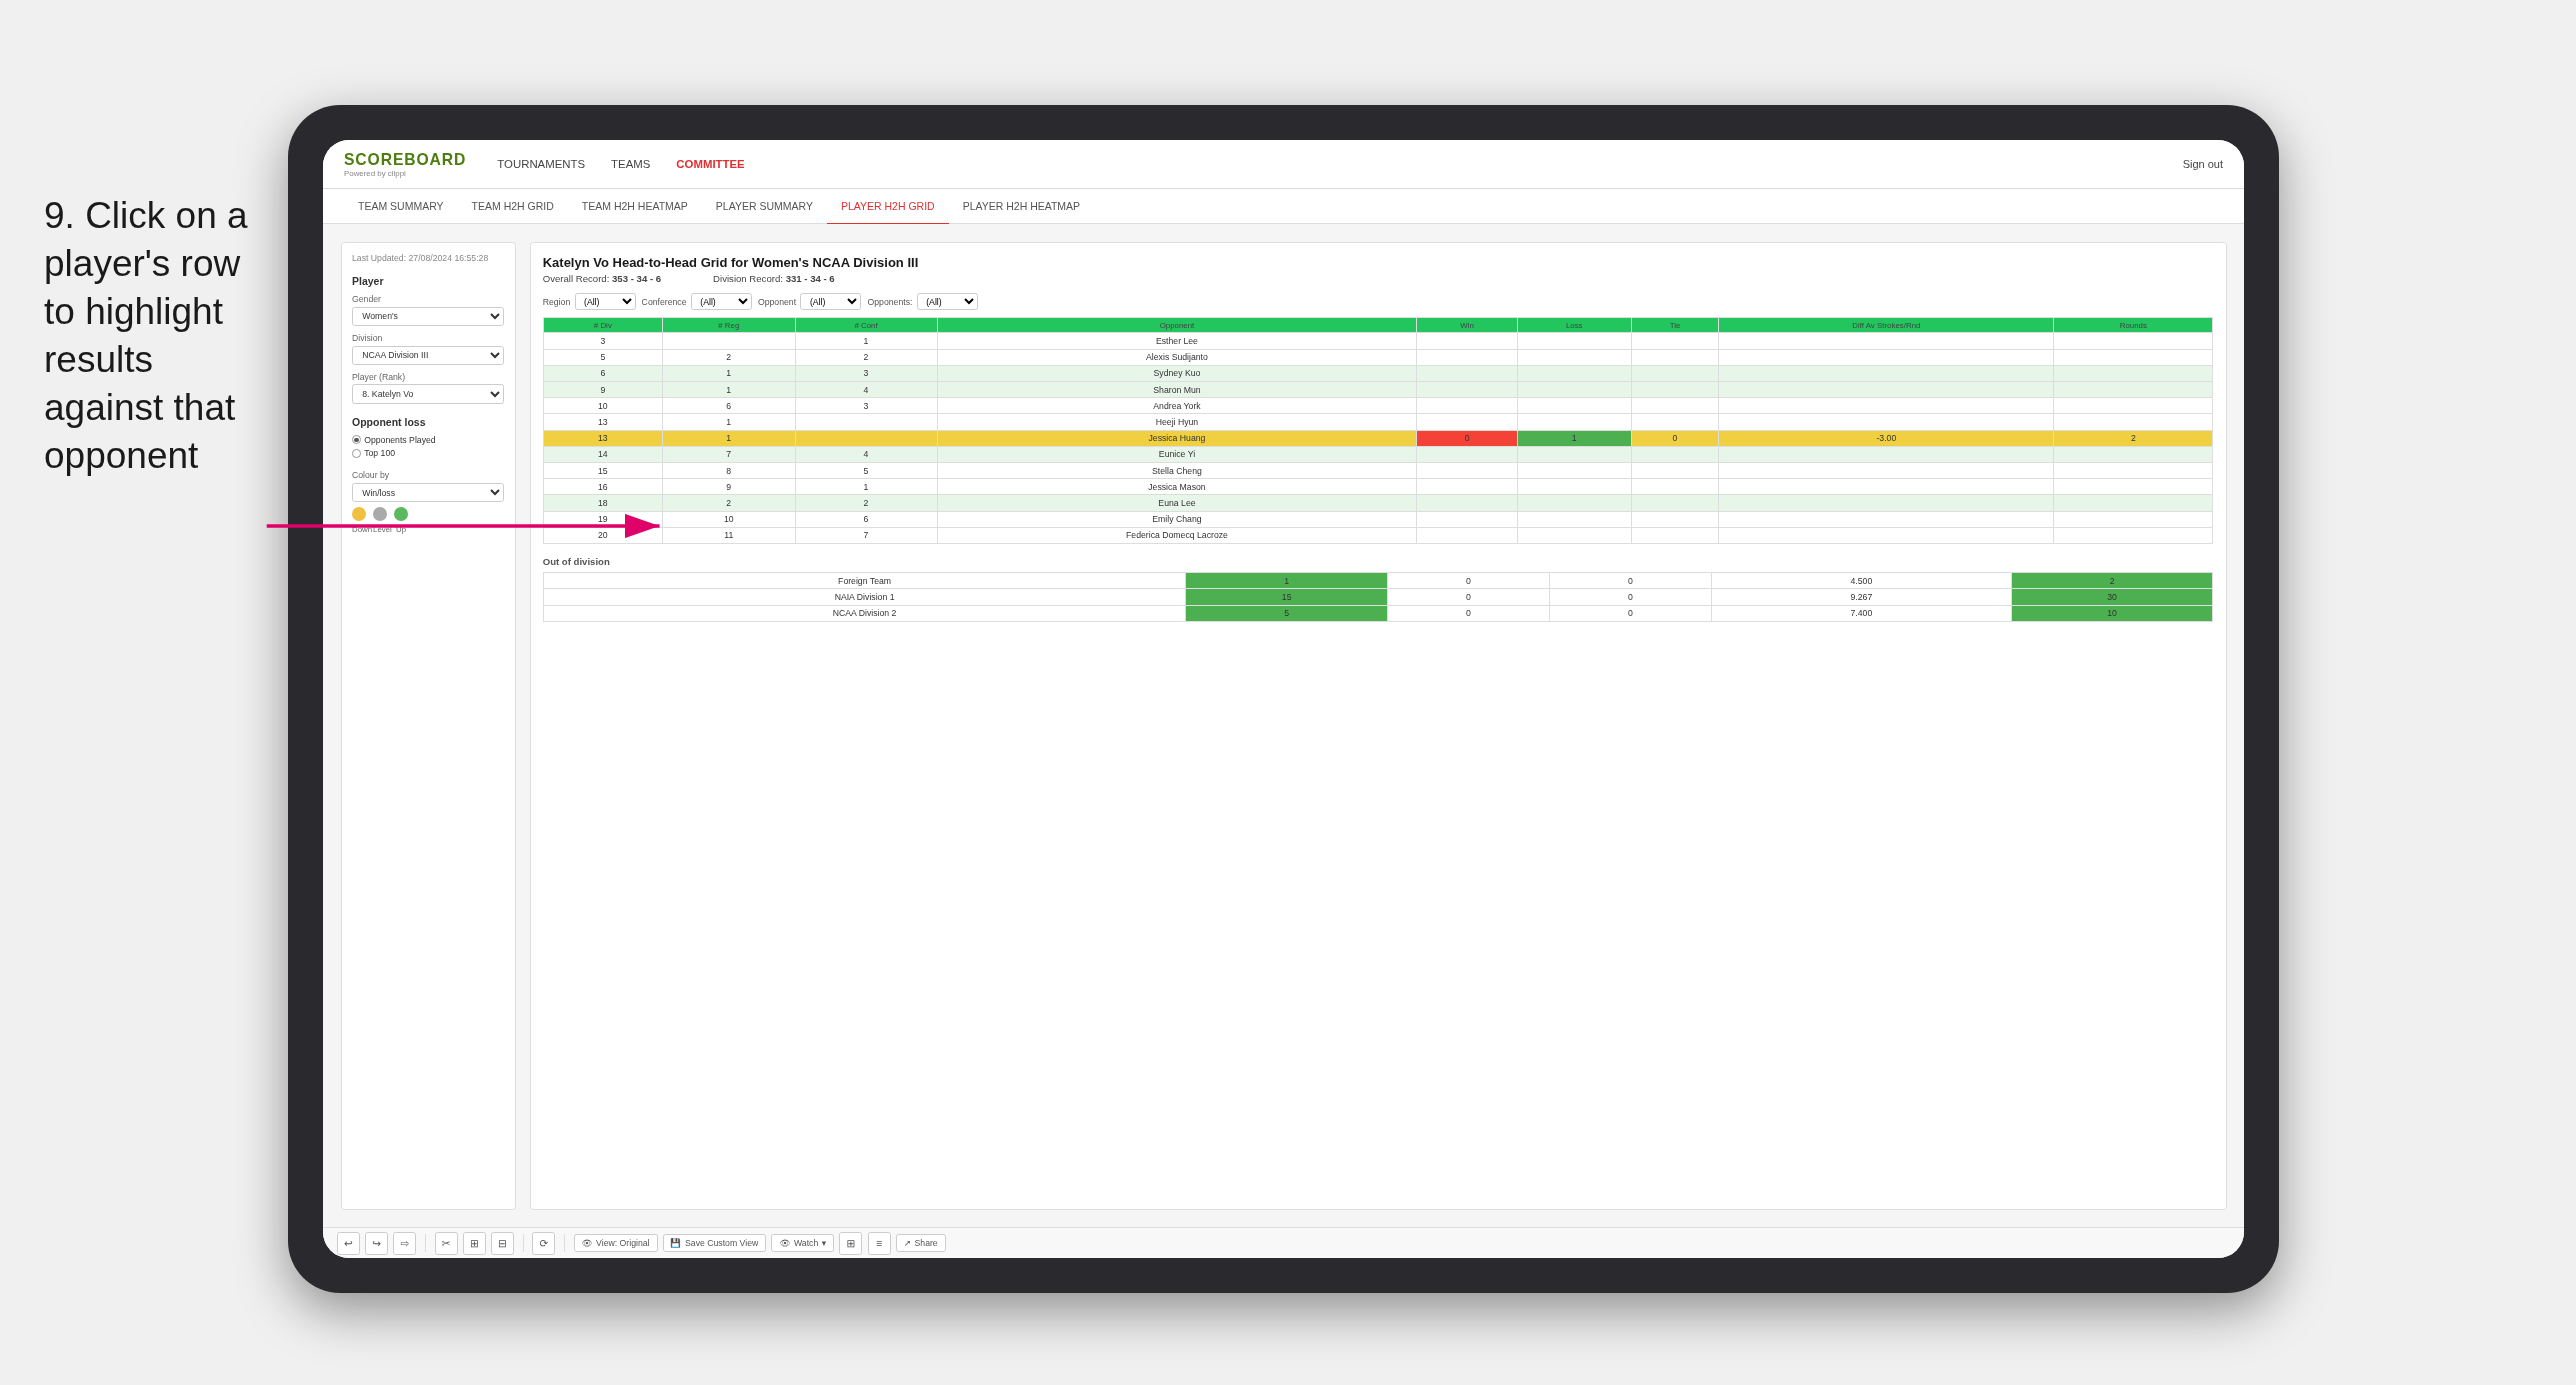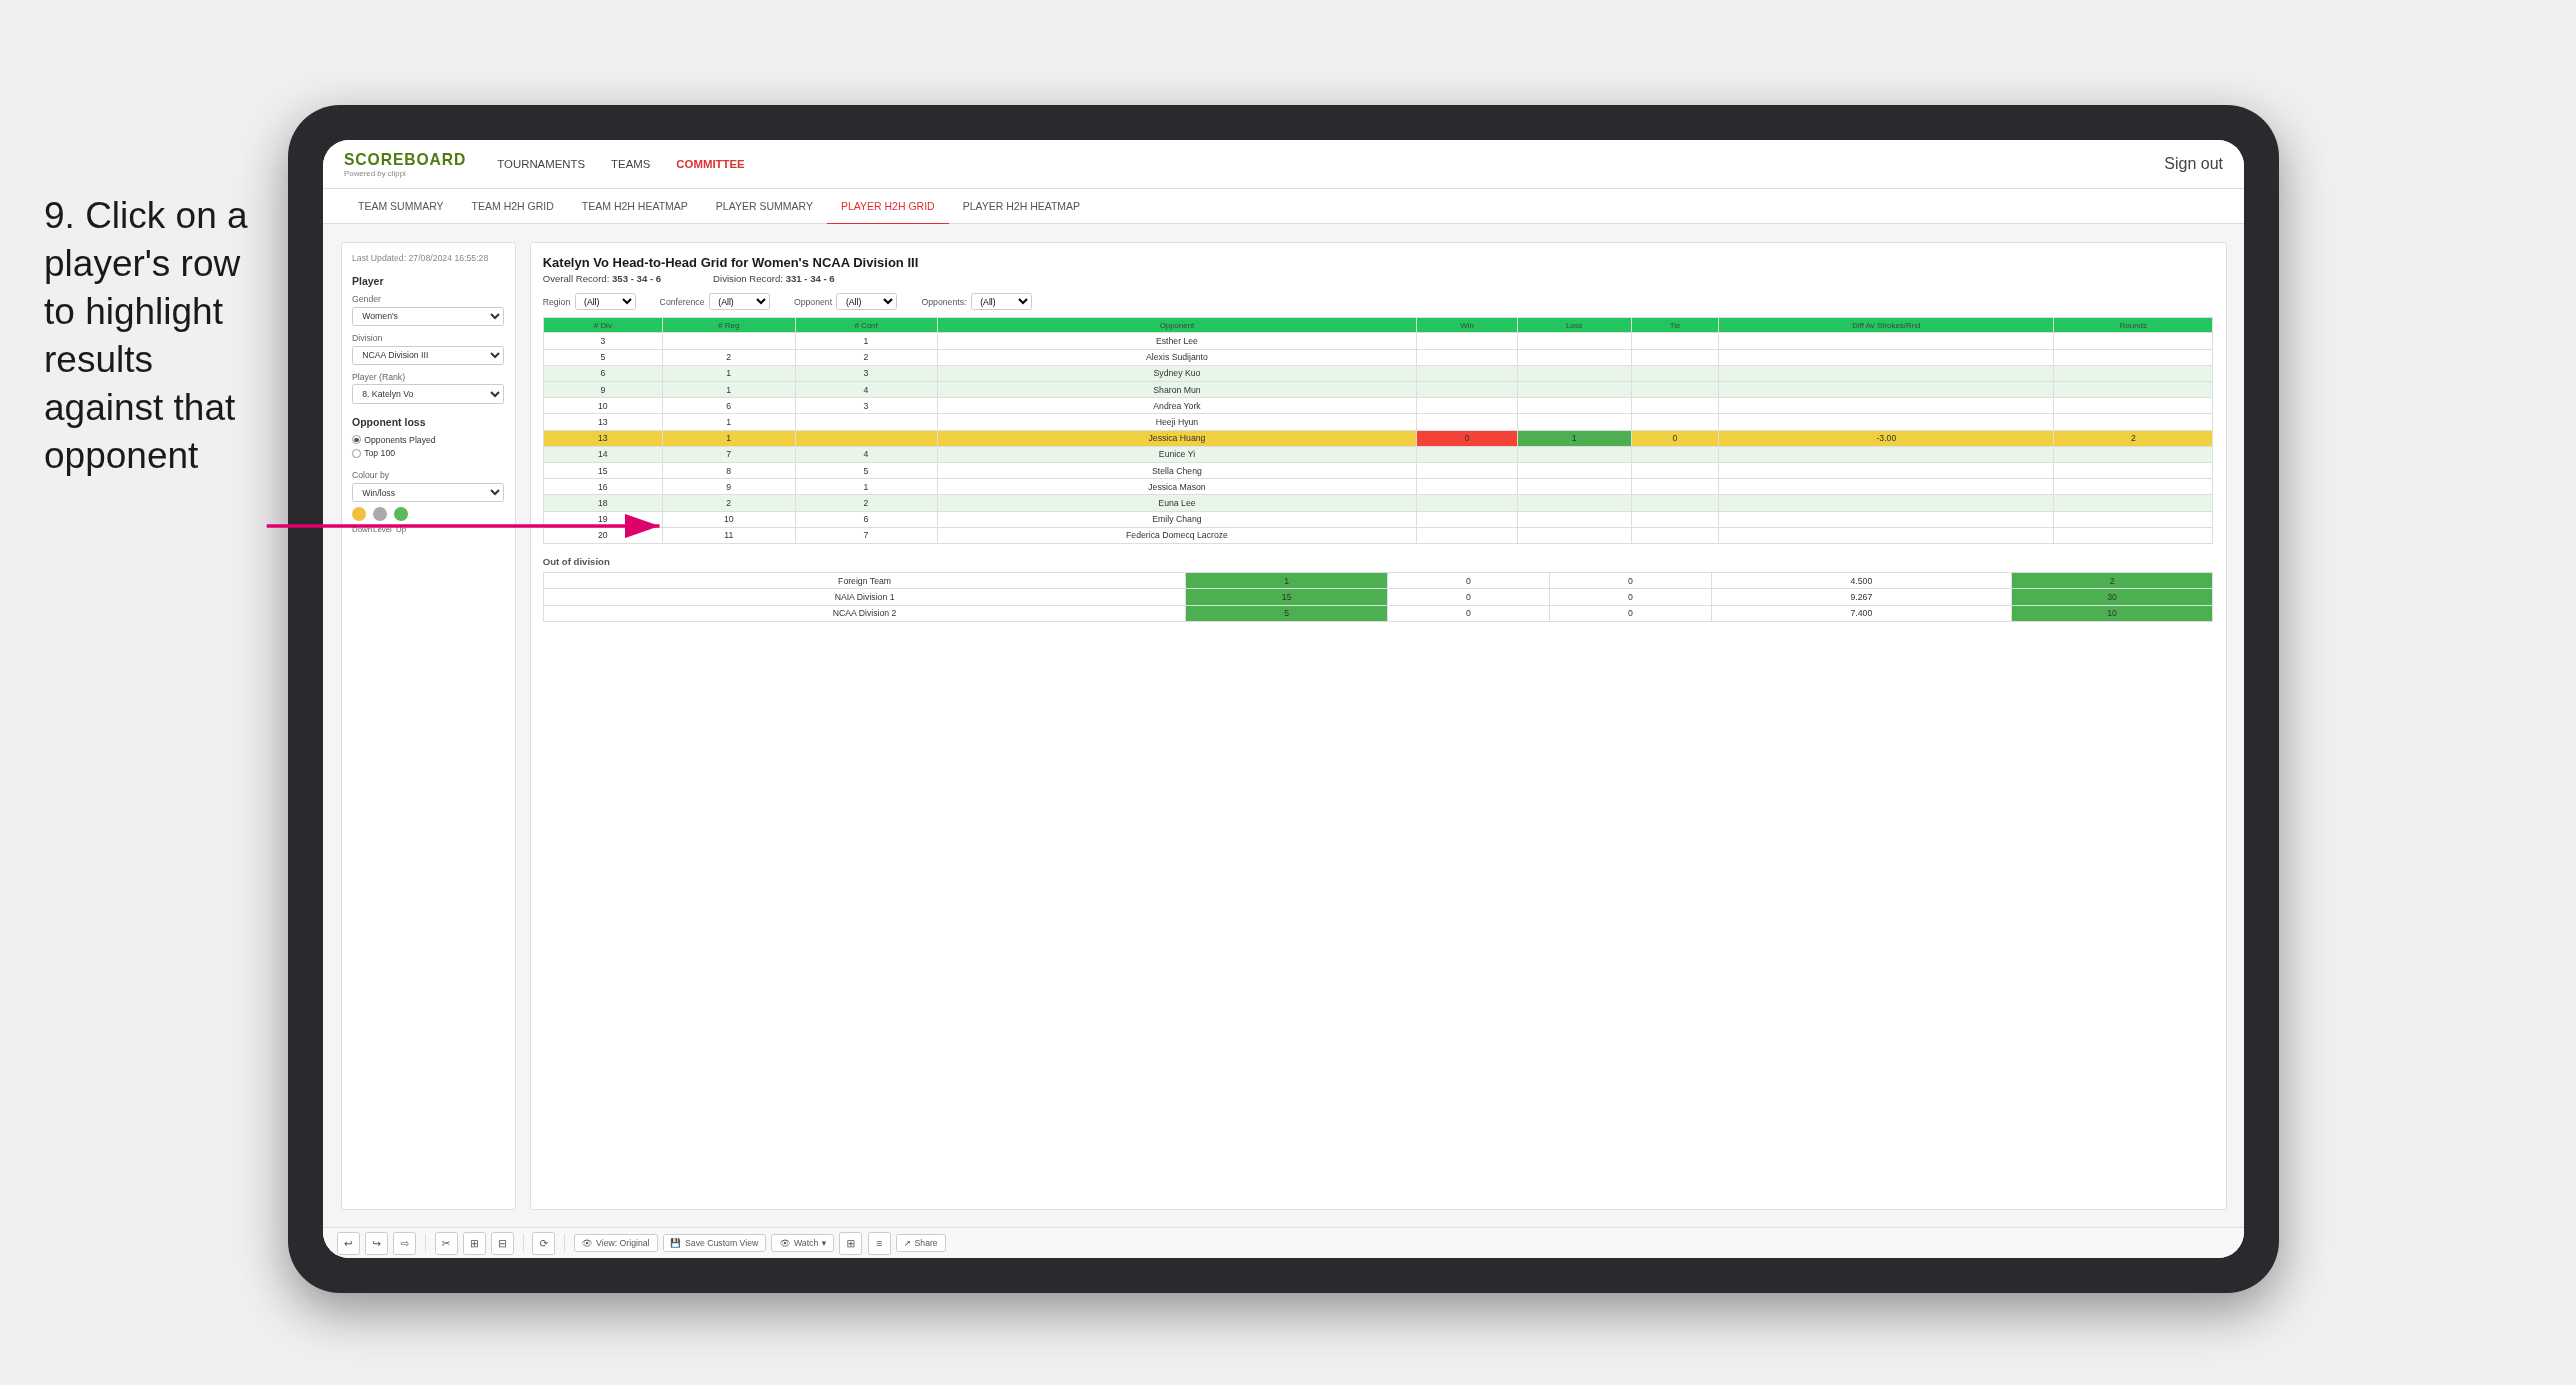--- a/index.html
+++ b/index.html
@@ -96,21 +96,21 @@
       text-transform: uppercase;
       font-weight: 500;
     }
 
     .nav-item.active {
       color: #e03030;
       font-weight: 700;
     }
 
     .nav-right {
-      font-size: 16px;
+      font-size: 11px;
       color: #444;
       cursor: pointer;
     }
 
     
     .sub-nav {
       background: #fff;
       border-bottom: 1.7px solid #ddd;
       padding: 0 21px;
       height: 35px;
@@ -275,21 +275,21 @@
       margin-bottom: 8.7px;
     }
 
     .records-row span b {
       font-weight: 700;
     }
 
     
     .filter-row {
       display: flex;
-      gap: 24px;
+      gap: 6px;
       margin-bottom: 7px;
       align-items: center;
     }
 
     .filter-group {
       display: flex;
       align-items: center;
       gap: 4.4px;
       font-size: 8.7px;
       color: #555;

